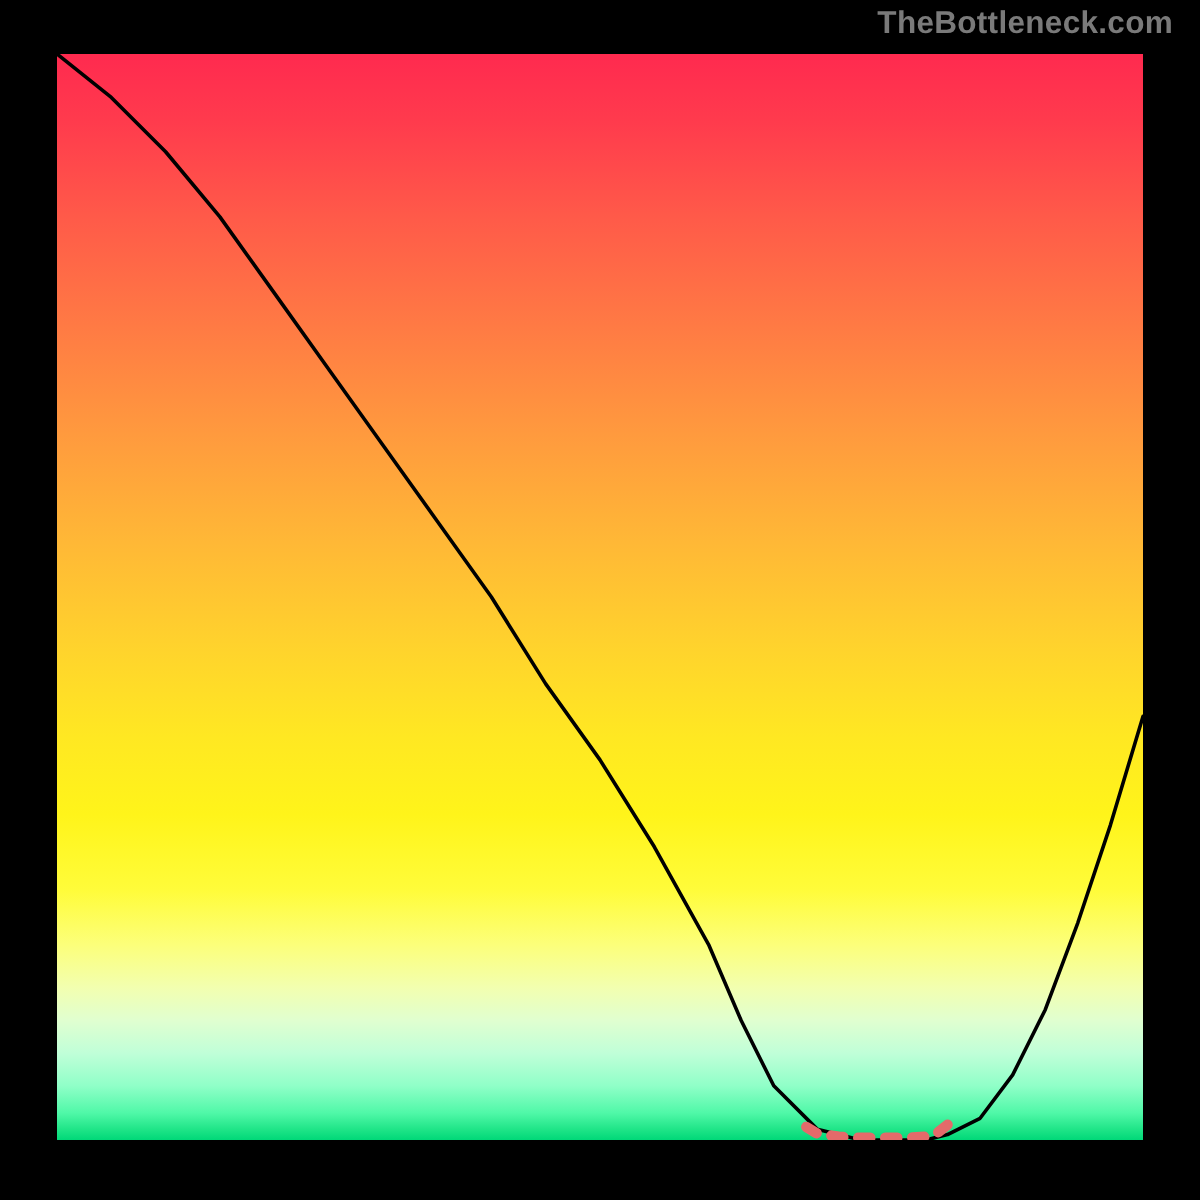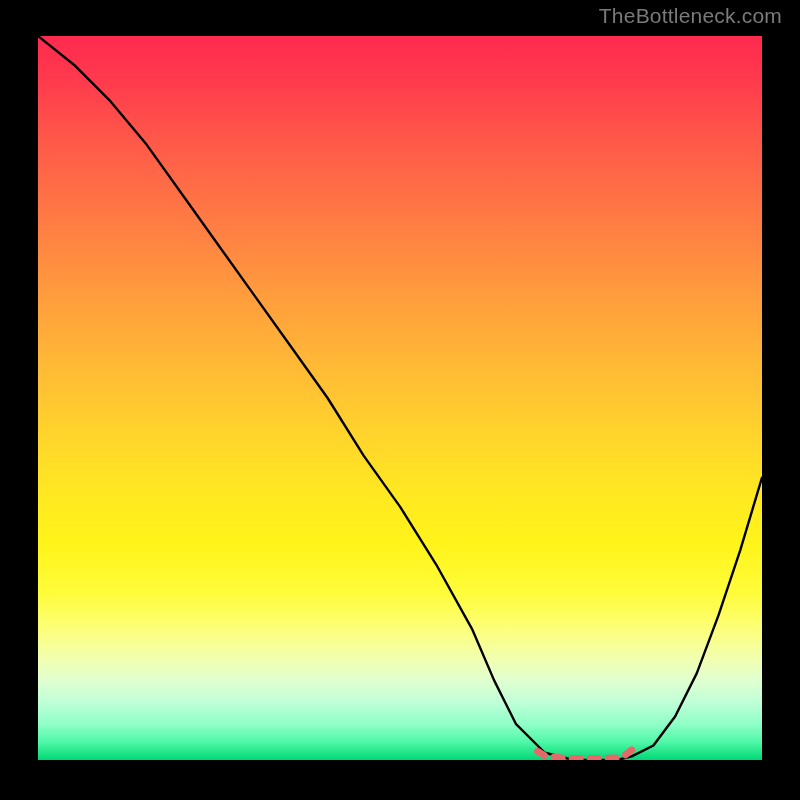--- a/index.html
+++ b/index.html
@@ -9,21 +9,21 @@
     background: #000;
     position: relative;
     font-family: Arial, sans-serif;
   }
   .attribution {
     position: absolute;
     top: 4px;
     right: 18px;
     color: #7a7a7a;
     font-size: 21px;
-    font-weight: 400;
+    font-weight: 700;
     letter-spacing: 0.2px;
   }
   .plot-area {
     position: absolute;
     left: 38px;
     top: 36px;
     width: 724px;
     height: 724px;
     overflow: hidden;
   }

